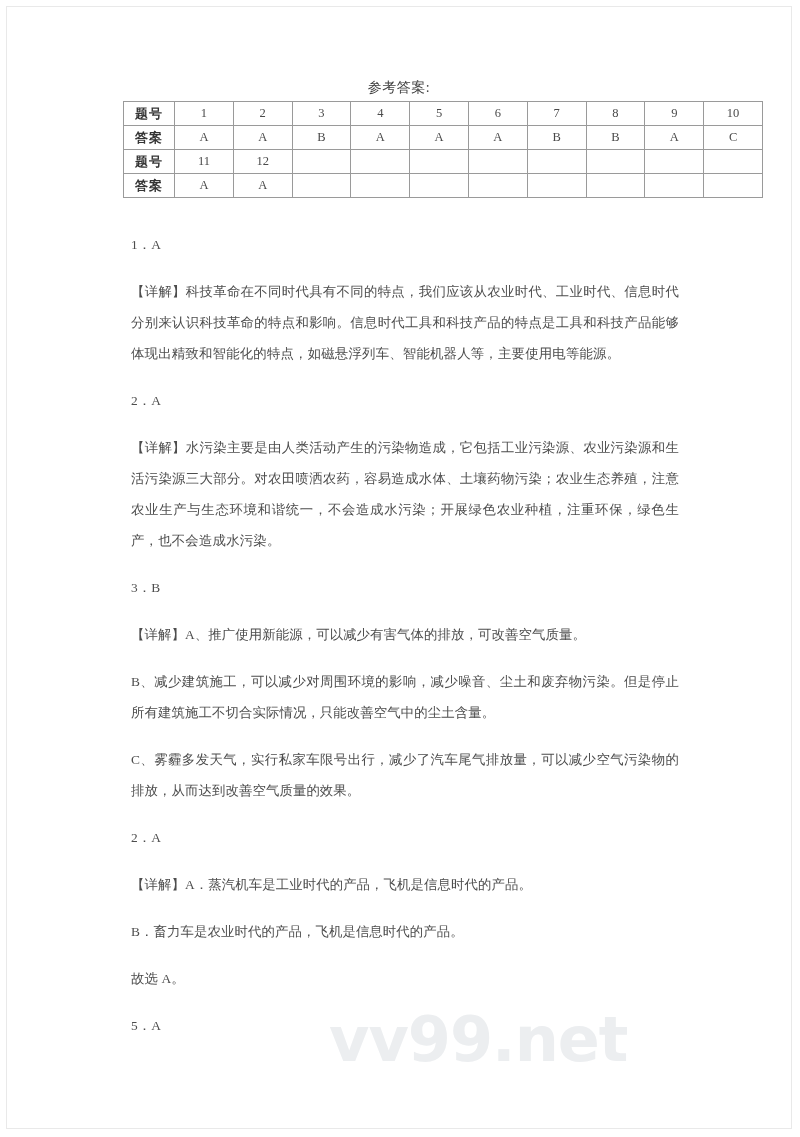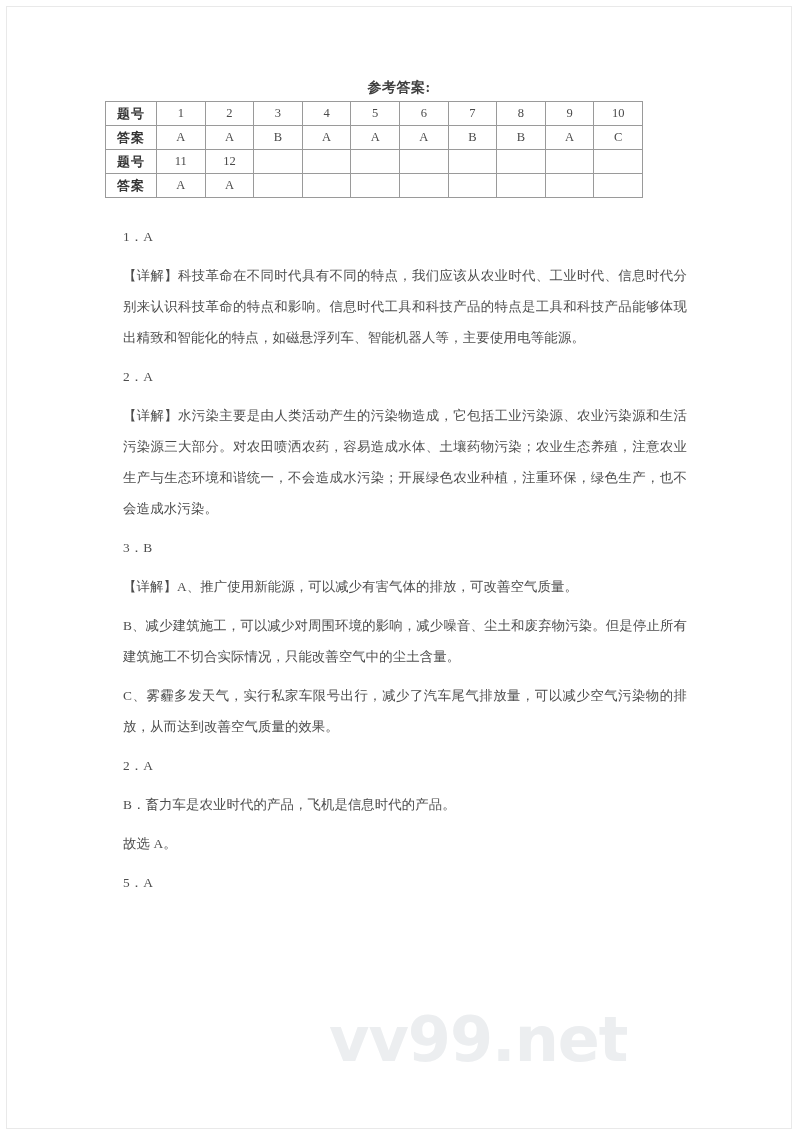--- a/index.html
+++ b/index.html
@@ -53,31 +53,31 @@
   }
 
   
   #answers-heading {
     position: absolute;
     left: 102px;
     top: 72px;
     width: 580px;
     text-align: center;
     font-size: 14px;
-    font-weight: bold;
+    font-weight: normal;
     color: #3f3f3f;
     letter-spacing: 0.5px;
   }
 
   
   #answer-table {
     position: absolute;
-    left: 98px;
+    left: 116px;
     top: 94px;
-    width: 538px;
+    width: 640px;
     border-collapse: collapse;
     table-layout: fixed;
     padding-left: 47px;
   }
   #answer-table td {
     border: 1px solid #9a9a9a;
     height: 23px;
     text-align: center;
     vertical-align: middle;
     font-size: 12.5px;
@@ -99,21 +99,21 @@
     left: 108px;
     top: 206px;
     width: 580px;
   }
   .para {
     font-size: 13.4px;
     line-height: 31px;
     color: #4d4d4d;
     text-align: justify;
     text-justify: inter-character;
-    margin: 8px;
+    margin: 16px;
     letter-spacing: 0.1px;
   }
   .para.lead {
     letter-spacing: 0.2px;
   }
   .para.nojust {
     text-align: left;
   }
 </style>
 </head>
@@ -191,20 +191,21 @@
 
       <p class="para nojust">2．A</p>
       <p class="para lead">【详解】水污染主要是由人类活动产生的污染物造成，它包括工业污染源、农业污染源和生活污染源三大部分。对农田喷洒农药，容易造成水体、土壤药物污染；农业生态养殖，注意农业生产与生态环境和谐统一，不会造成水污染；开展绿色农业种植，注重环保，绿色生产，也不会造成水污染。</p>
 
       <p class="para nojust">3．B</p>
       <p class="para nojust">【详解】A、推广使用新能源，可以减少有害气体的排放，可改善空气质量。</p>
       <p class="para">B、减少建筑施工，可以减少对周围环境的影响，减少噪音、尘土和废弃物污染。但是停止所有建筑施工不切合实际情况，只能改善空气中的尘土含量。</p>
       <p class="para">C、雾霾多发天气，实行私家车限号出行，减少了汽车尾气排放量，可以减少空气污染物的排放，从而达到改善空气质量的效果。</p>
 
       <p class="para nojust">2．A</p>
+      <p class="para nojust">【详解】A．蒸汽机车是工业时代的产品，飞机是信息时代的产品。</p>
       <p class="para nojust">B．畜力车是农业时代的产品，飞机是信息时代的产品。</p>
       <p class="para nojust">故选 A。</p>
 
       <p class="para nojust">5．A</p>
 
     </div>
   </div>
 </div>
 
 </body></html>

